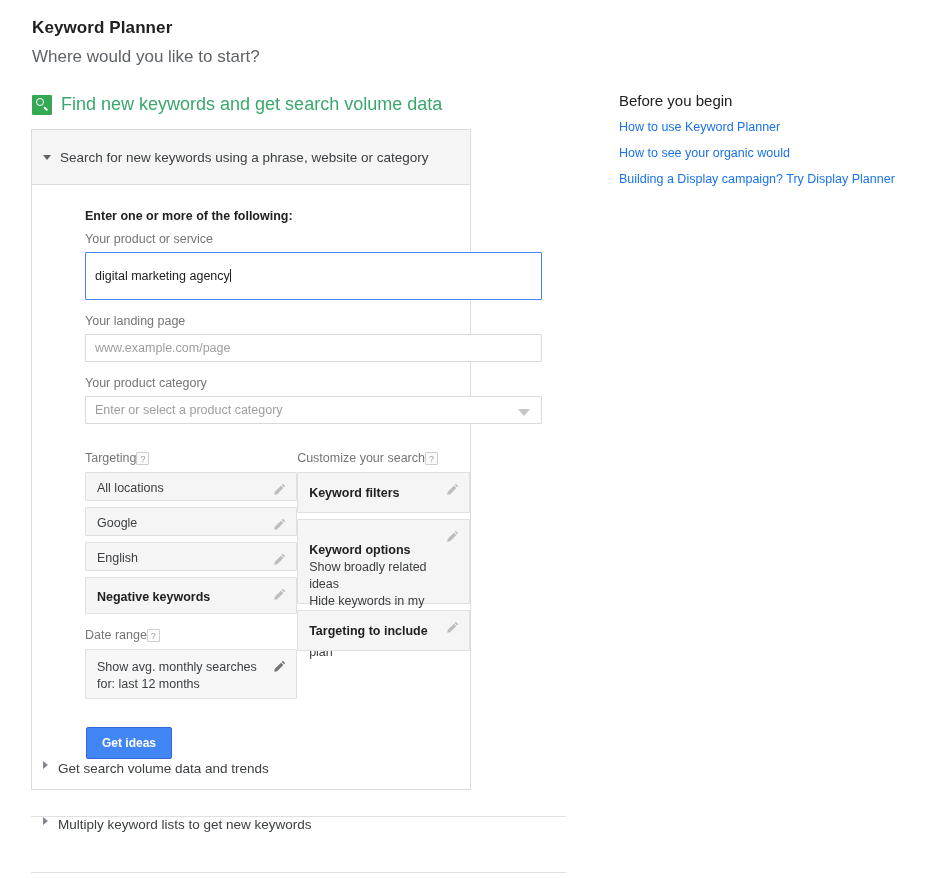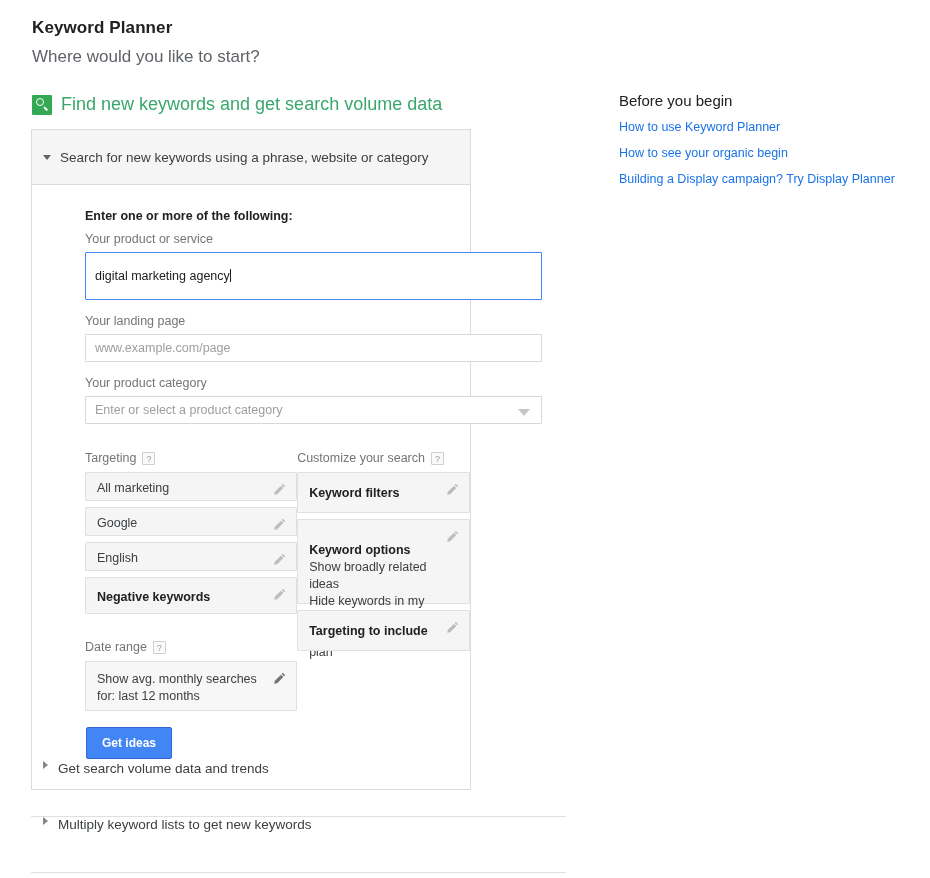--- a/index.html
+++ b/index.html
@@ -203,21 +203,21 @@
   }
   .col-left { width: 243px; }
   .col-right { width: 198px; margin-left: 0px; }
 
   .group-label {
     font-size: 12.5px;
     color: #757575;
     margin-bottom: 7px;
     display: flex;
     align-items: flex-end;
-    gap: 6px;
+    gap: 0;
   }
   .help-q {
     display: inline-block;
     width: 13px;
     height: 13px;
     border: 1px solid #cfcfcf;
     background: #fafafa;
     color: #9e9e9e;
     font-size: 9px;
     line-height: 13px;
@@ -356,21 +356,21 @@
     <div id="options-row">
 
       <div class="col-left">
         <div class="group-label">
           <span>Targeting</span>
           <span class="help-q">?</span>
         </div>
 
         <div id="targeting-cards">
           <div class="opt-card">
-            <span>All marketing</span>
+            <span>All locations</span>
             <svg class="pencil" viewBox="0 0 16 16">
               <path d="M11.6 1.9l2.5 2.5-1.3 1.3-2.5-2.5zM9.6 3.9l2.5 2.5-6.6 6.6-3.2.7.7-3.2z" fill="#bdbdbd"></path>
             </svg>
           </div>
           <div class="opt-card">
             <span>Google</span>
             <svg class="pencil" viewBox="0 0 16 16">
               <path d="M11.6 1.9l2.5 2.5-1.3 1.3-2.5-2.5zM9.6 3.9l2.5 2.5-6.6 6.6-3.2.7.7-3.2z" fill="#bdbdbd"></path>
             </svg>
           </div>
@@ -381,21 +381,21 @@
             </svg>
           </div>
           <div class="opt-card neg">
             <span class="title-b">Negative keywords</span>
             <svg class="pencil" viewBox="0 0 16 16">
               <path d="M11.6 1.9l2.5 2.5-1.3 1.3-2.5-2.5zM9.6 3.9l2.5 2.5-6.6 6.6-3.2.7.7-3.2z" fill="#bdbdbd"></path>
             </svg>
           </div>
         </div>
 
-        <div class="group-label" style="margin-top:26px;">
+        <div class="group-label" style="margin-top:14px;">
           <span>Date range</span>
           <span class="help-q">?</span>
         </div>
         <div class="opt-card white" id="date-card">
           <div class="line">Show avg. monthly searches</div>
           <div class="line">for: last 12 months</div>
           <svg class="pencil" viewBox="0 0 16 16">
             <path d="M11.6 1.9l2.5 2.5-1.3 1.3-2.5-2.5zM9.6 3.9l2.5 2.5-6.6 6.6-3.2.7.7-3.2z" fill="#757575"></path>
           </svg>
         </div>
@@ -443,15 +443,15 @@
   <span>Get search volume data and trends</span>
 </div>
 <div class="collapsed-row" id="collapsed-2">
   <span class="tri-right"></span>
   <span>Multiply keyword lists to get new keywords</span>
 </div>
 
 <div id="rail">
   <div id="rail-title">Before you begin</div>
   <a class="rail-link" href="#">How to use Keyword Planner</a>
-  <a class="rail-link" href="#">How to see your organic begin</a>
+  <a class="rail-link" href="#">How to see your organic would</a>
   <a class="rail-link" href="#">Building a Display campaign? Try Display Planner</a>
 </div>
 
 </body></html>

